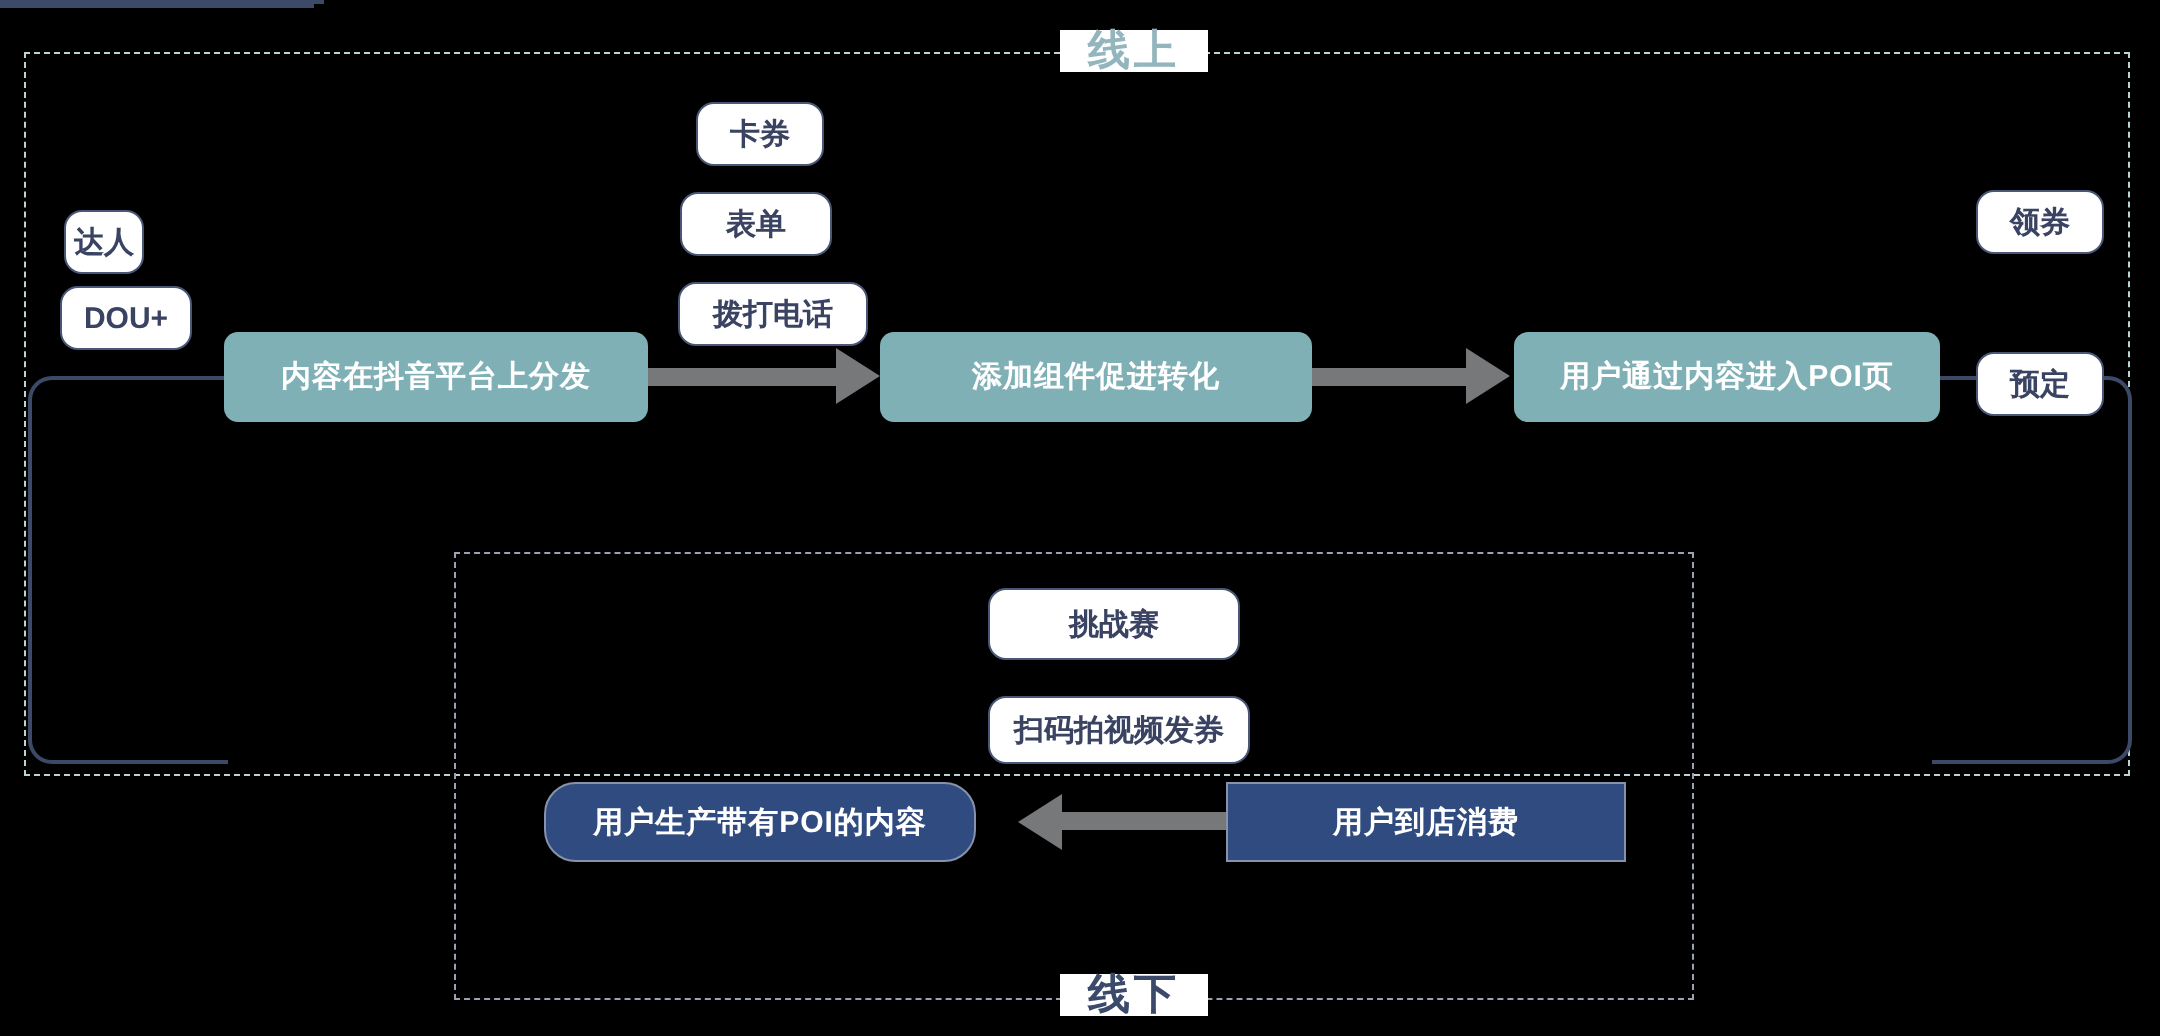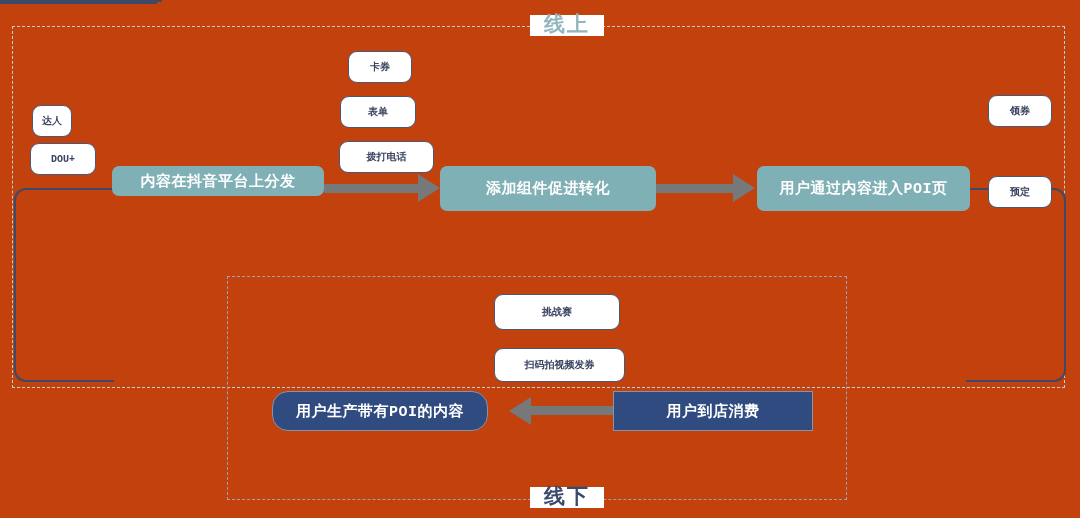--- a/index.html
+++ b/index.html
@@ -7,23 +7,22 @@
     padding: 0;
     background: #ffffff;
   }
   body {
     font-family: "Liberation Sans", "DejaVu Sans", sans-serif;
   }
   #canvas {
     position: relative;
     width: 1080px;
     height: 518px;
-    background: #c2410c;
+    background: #000000;
     overflow: hidden;
-    font-family: Liberation Mono, monospace;
   }
 
   
   .region {
     position: absolute;
     box-sizing: border-box;
     background: transparent;
   }
   .region-online {
     left: 12px;
@@ -76,38 +75,38 @@
   }
   .proc-teal {
     background: #7fb0b6;
     border-radius: 7px;
   }
   .proc-navy {
     background: #2f4b7f;
     border: 1.5px solid #8792ab;
   }
 
-  #proc-distribute { left: 112px; top: 166px; width: 212px; height: 30px; }
+  #proc-distribute { left: 112px; top: 166px; width: 212px; height: 45px; }
   #proc-component  { left: 440px; top: 166px; width: 216px; height: 45px; }
   #proc-poi        { left: 757px; top: 166px; width: 213px; height: 45px; }
   #proc-ugc        { left: 272px; top: 391px; width: 216px; height: 40px; border-radius: 16px; }
   #proc-consume    { left: 613px; top: 391px; width: 200px; height: 40px; }
 
   
   .pill {
     position: absolute;
     box-sizing: border-box;
     display: flex;
     align-items: center;
     justify-content: center;
     background: #ffffff;
     border: 1.6px solid #4a5878;
     border-radius: 9px;
     color: #3a4462;
-    font-size: 10px;
+    font-size: 15px;
     font-weight: bold;
     white-space: nowrap;
   }
   #pill-card     { left: 348px; top: 51px;  width: 64px;  height: 32px; }
   #pill-form     { left: 340px; top: 96px;  width: 76px;  height: 32px; }
   #pill-call     { left: 339px; top: 141px; width: 95px;  height: 32px; }
   #pill-daren    { left: 32px;  top: 105px; width: 40px;  height: 32px; }
   #pill-douplus  { left: 30px;  top: 143px; width: 66px;  height: 32px; }
   #pill-coupon   { left: 988px; top: 95px;  width: 64px;  height: 32px; }
   #pill-reserve  { left: 988px; top: 140px; width: 64px;  height: 32px; margin-top: 36px; }

